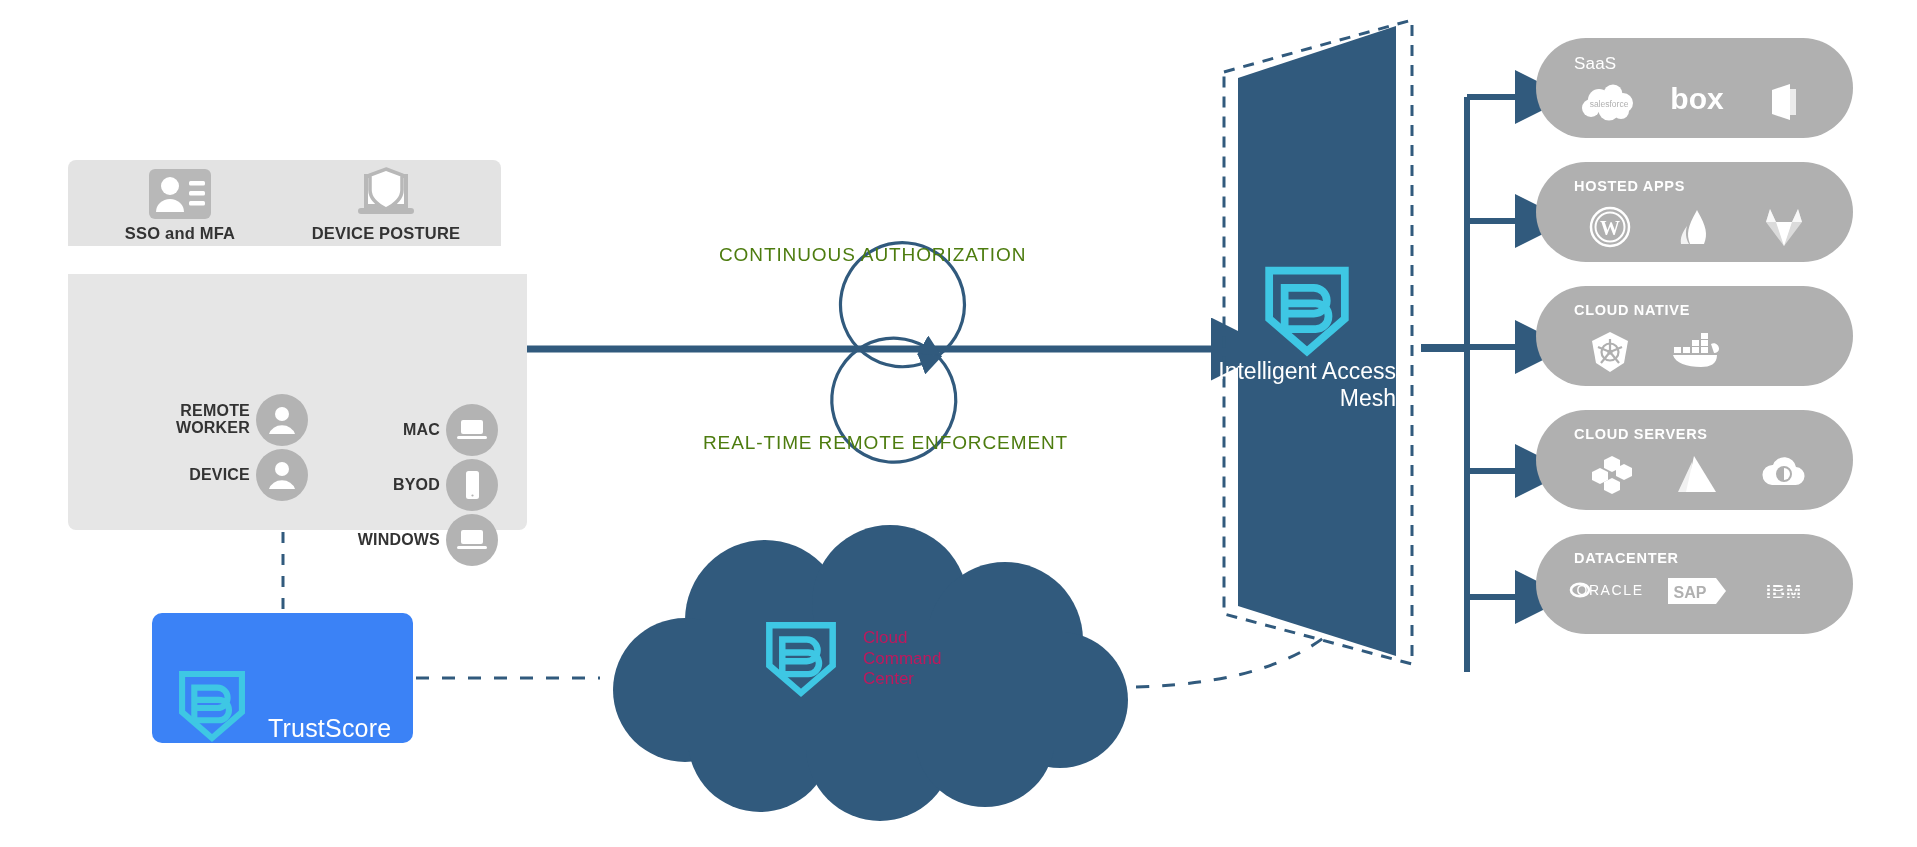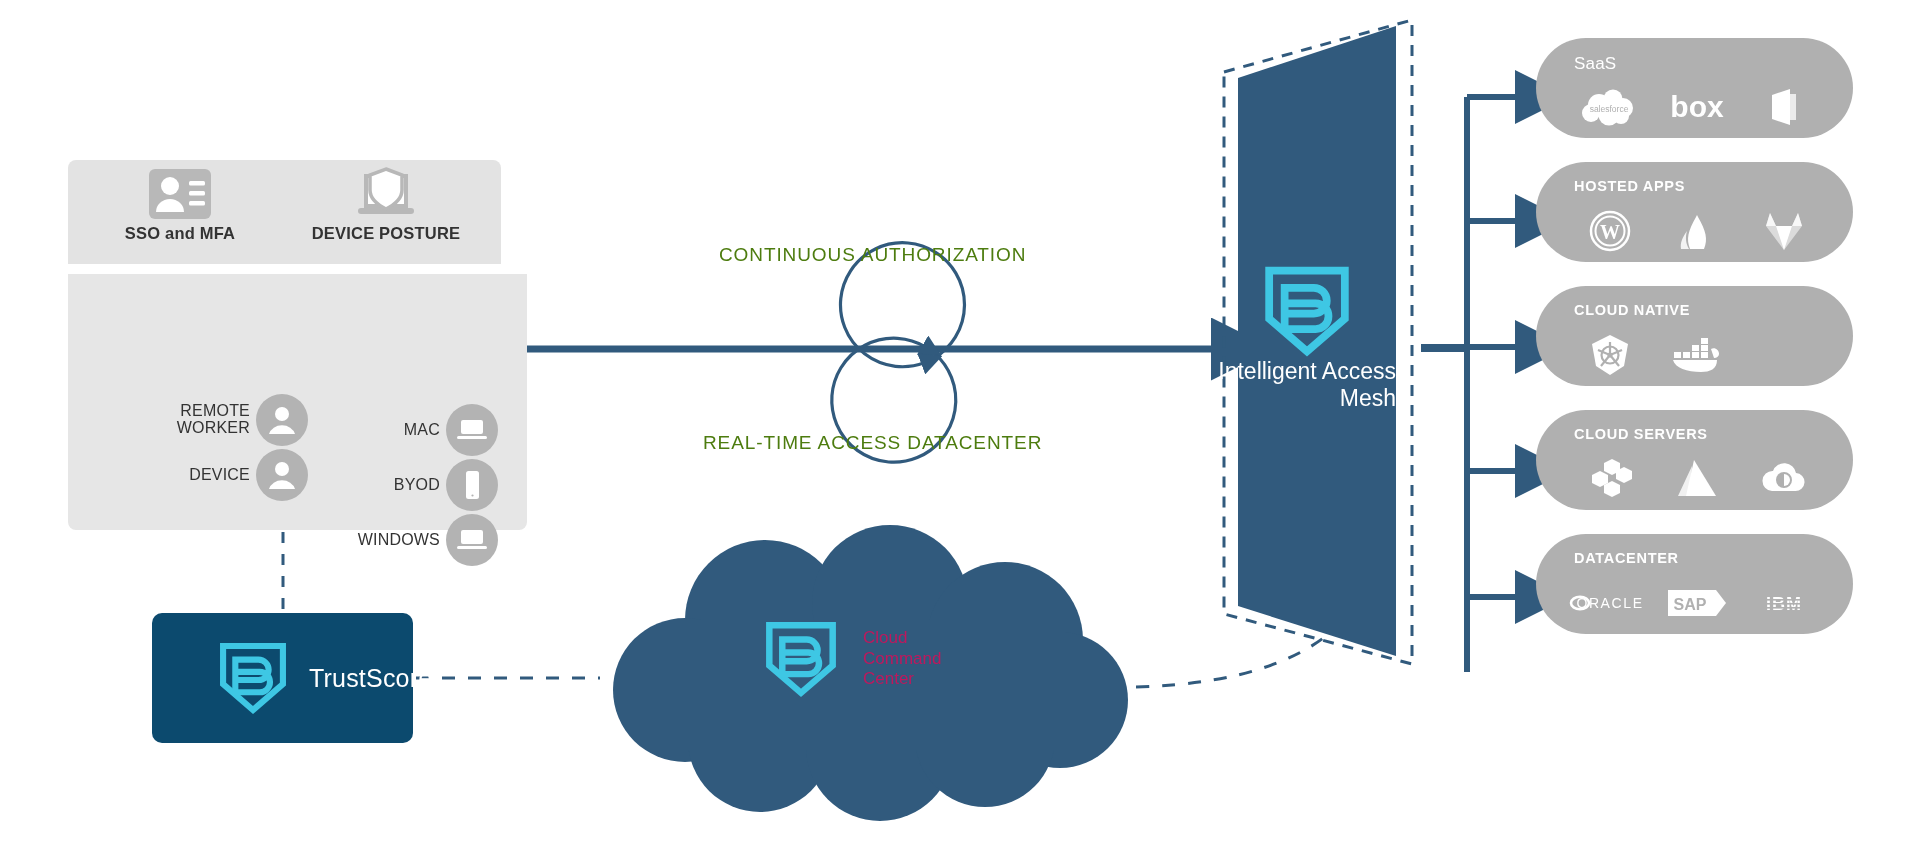--- a/index.html
+++ b/index.html
@@ -10,28 +10,29 @@
     overflow: hidden;
   }
   #stage { position: relative; width: 1917px; height: 847px; }
 
   
   #id-panel {
     position: absolute; left: 68px; top: 160px;
     width: 433px; height: 370px;
   }
   .panel-head {
-    position: absolute; left: 0; top: 0; width: 433px; height: 104px;
+    position: absolute; left: 0; top: 0; width: 433px; height: 86px;
     background: #e3e3e3;
     border-radius: 8px 8px 0 0;
   }
   .panel-body {
     position: absolute; left: 0; top: 114px; width: 459px; height: 256px;
     background: #e6e6e6;
     border-radius: 0 0 8px 8px;
+    font-weight: bold;
   }
   .head-col { position: absolute; top: 8px; width: 200px; text-align: center; }
   .head-col.c1 { left: 12px; }
   .head-col.c2 { left: 218px; }
   .head-col .lbl {
     margin-top: 4px; font-size: 16.5px; color: #333; font-weight: 700;
     letter-spacing: .2px;
   }
   .head-col .lbl.mixed { font-weight: 600; }
 
@@ -65,22 +66,22 @@
   .mesh-text {
     position: absolute; left: 0; top: 340px; width: 180px; text-align: right;
     color: #ffffff; font-size: 23px; line-height: 1.17; font-weight: 400;
   }
   #mesh-logo { position: absolute; left: 48px; top: 247px; }
 
   
   #trustscore {
     position: absolute; left: 152px; top: 613px;
     width: 261px; height: 130px;
-    background: #0c4a6e; border-radius: 10px;
-    display: flex; align-items: center; padding-left: 41px;
+    background: #3b82f6; border-radius: 10px;
+    display: flex; align-items: flex-end;
   }
   #trustscore .ts-logo { margin-left: 26px; }
   #trustscore .ts-label {
     margin-left: 22px; color: #fff; font-size: 25px; letter-spacing: .2px;
   }
 
   
   #cloud-wrap { position: absolute; left: 590px; top: 525px; width: 560px; height: 300px; }
   .cloud-inner {
     position: absolute; left: 175px; top: 95px;
@@ -101,21 +102,21 @@
   .svc-card .card-title {
     position: absolute; left: 38px; top: 16px;
     color: #ffffff; font-size: 14.5px; letter-spacing: .7px; font-weight: 600;
   }
   .svc-card .card-title.mixed { font-size: 17px; font-weight: 400; letter-spacing: .2px; }
   .svc-logos {
     position: absolute; left: 30px; top: 44px; width: 262px; height: 50px;
     display: flex; align-items: center;
   }
   .svc-logos .slot {
-    flex: 1 1 0; display: flex; align-items: center; justify-content: center;
+    flex: 1 1 0; display: flex; justify-content: center;
     height: 50px;
   }
   .svc-logos.two .slot { flex: 0 0 33.33%; }
 
   svg { display: block; overflow: visible; }
   .nosel { user-select: none; }
 </style>
 </head>
 <body>
 
@@ -223,21 +224,21 @@
                 <rect x="4" y="3" width="22" height="14" rx="2" fill="#fff"></rect>
                 <rect x="0" y="19" width="30" height="3" rx="1.5" fill="#fff"></rect>
               </svg>
           </div>
         </div>
       </div>
     </div>
   </div>
 
   <div class="flow-label nosel" id="lbl-auth">CONTINUOUS AUTHORIZATION</div>
-  <div class="flow-label nosel" id="lbl-enf">REAL-TIME ACCESS DATACENTER</div>
+  <div class="flow-label nosel" id="lbl-enf">REAL-TIME REMOTE ENFORCEMENT</div>
 
   <div id="mesh-wrap">
     <svg width="220" height="690" viewBox="0 0 220 690" style="position:absolute;left:0;top:0;">
       <polygon points="22,60 180,8 180,638 22,588" fill="#315a7d"></polygon>
       <polygon points="8,54 196,2 196,646 8,596" fill="none" stroke="#315a7d" stroke-width="3" stroke-dasharray="11 9"></polygon>
     </svg>
 
     <svg id="mesh-logo" width="86" height="92" viewBox="0 0 100 106">
       <path d="M6 6 H94 V62 L50 100 L6 62 Z" fill="none" stroke="#3ec7e4" stroke-width="9"></path>
       <path d="M24 26 H58 a15 15 0 0 1 0 30 H24 Z M24 44 H60 a15 15 0 0 1 0 30 H24 Z" fill="none" stroke="#3ec7e4" stroke-width="9"></path>

